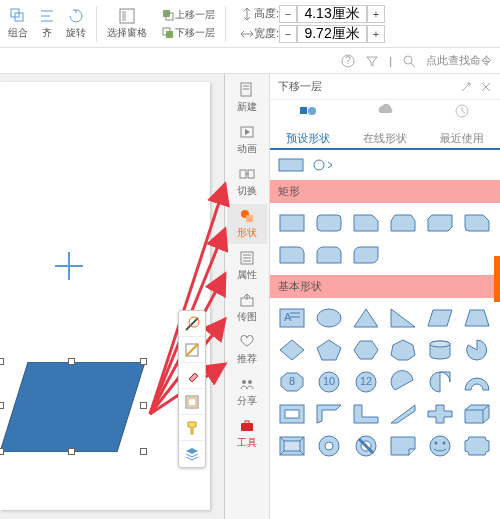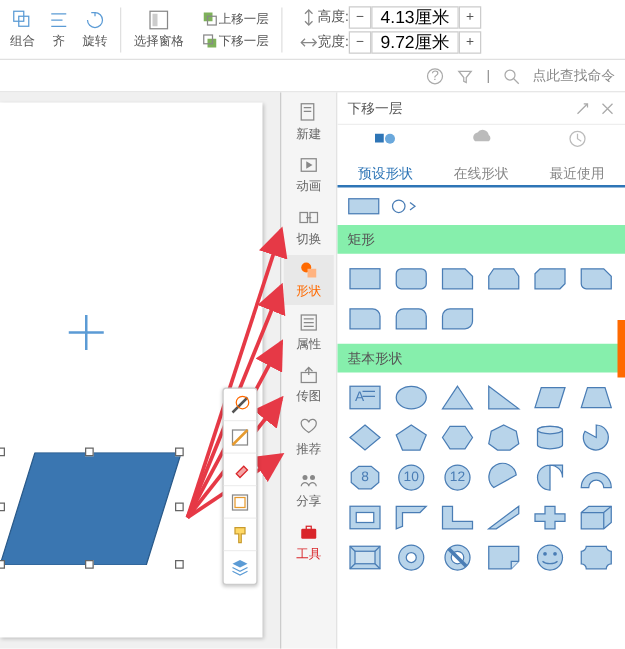--- a/index.html
+++ b/index.html
@@ -38,21 +38,21 @@
 .red{color:#d9252a;}
 .panel{flex:1;background:#fff;display:flex;flex-direction:column;}
 .panel-hd{height:26px;display:flex;align-items:center;justify-content:space-between;padding:0 8px;color:#555;border-bottom:1px solid #eee;}
 .panel-hd .act{display:flex;gap:8px;color:#aaa;}
 .tabs{display:flex;height:50px;border-bottom:2px solid #2e75b6;}
 .tab{flex:1;display:flex;flex-direction:column;align-items:center;justify-content:center;color:#888;cursor:pointer;gap:12px;}
 .tab.active{color:#2e75b6;}
 .tab .tic{width:20px;height:16px;}
 .recent{display:flex;gap:6px;padding:6px 8px;align-items:center;}
 .recent .sh{width:26px;height:18px;}
-.section-lbl{padding:4px 8px;color:#555;background:#86efac;}
+.section-lbl{padding:4px 8px;color:#555;background:#fca5a5;}
 .shape-grid{display:grid;grid-template-columns:repeat(6,1fr);gap:4px;padding:6px;}
 .shape-cell{width:32px;height:28px;display:flex;align-items:center;justify-content:center;cursor:pointer;}
 .shape-cell svg{width:28px;height:24px;}
 .floatbar{position:absolute;left:178px;top:310px;width:28px;background:#fff;border:1px solid #ccc;border-radius:3px;box-shadow:0 1px 3px rgba(0,0,0,0.2);display:flex;flex-direction:column;}
 .floatbar .fb{width:26px;height:26px;display:flex;align-items:center;justify-content:center;cursor:pointer;border-bottom:1px solid #eee;}
 .floatbar .fb:last-child{border:none;}
 .orange-tab{position:absolute;right:0;top:256px;width:6px;height:46px;background:#ff6a00;}
 .watermark{position:absolute;right:10px;bottom:6px;color:#ccc;font-size:20px;letter-spacing:2px;pointer-events:none;}
 </style>
 </head>

